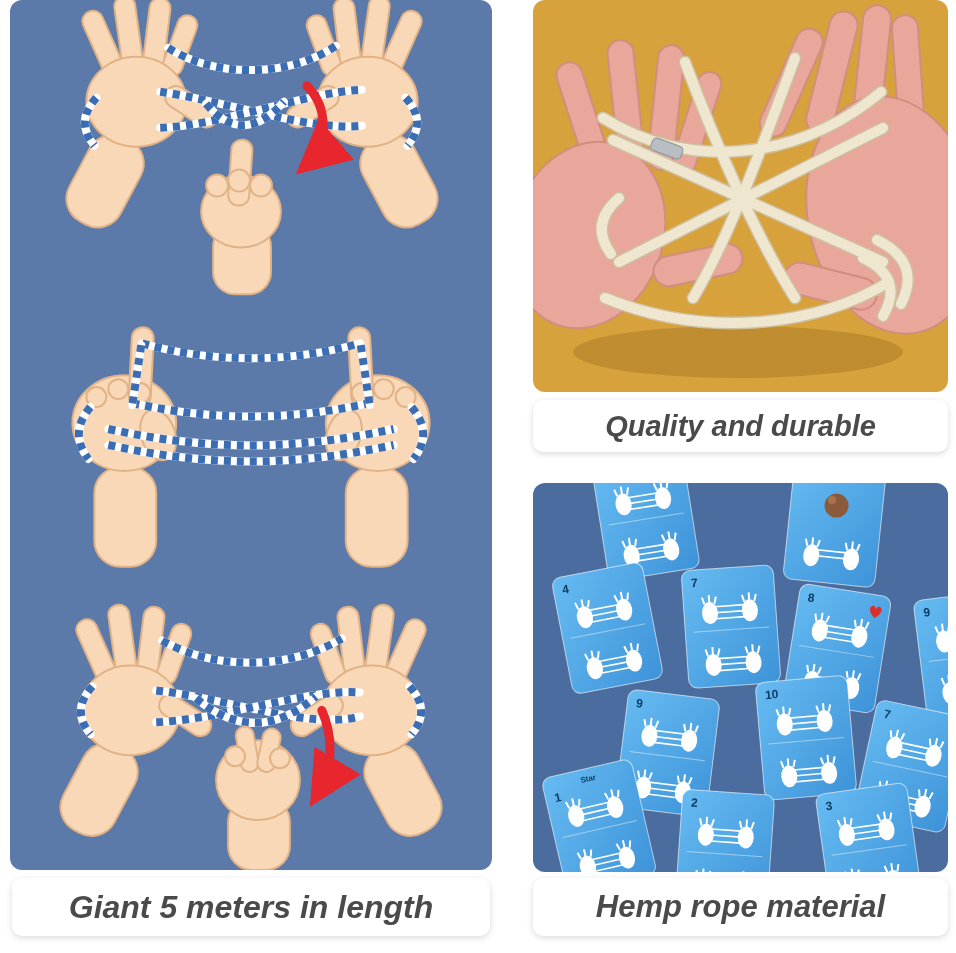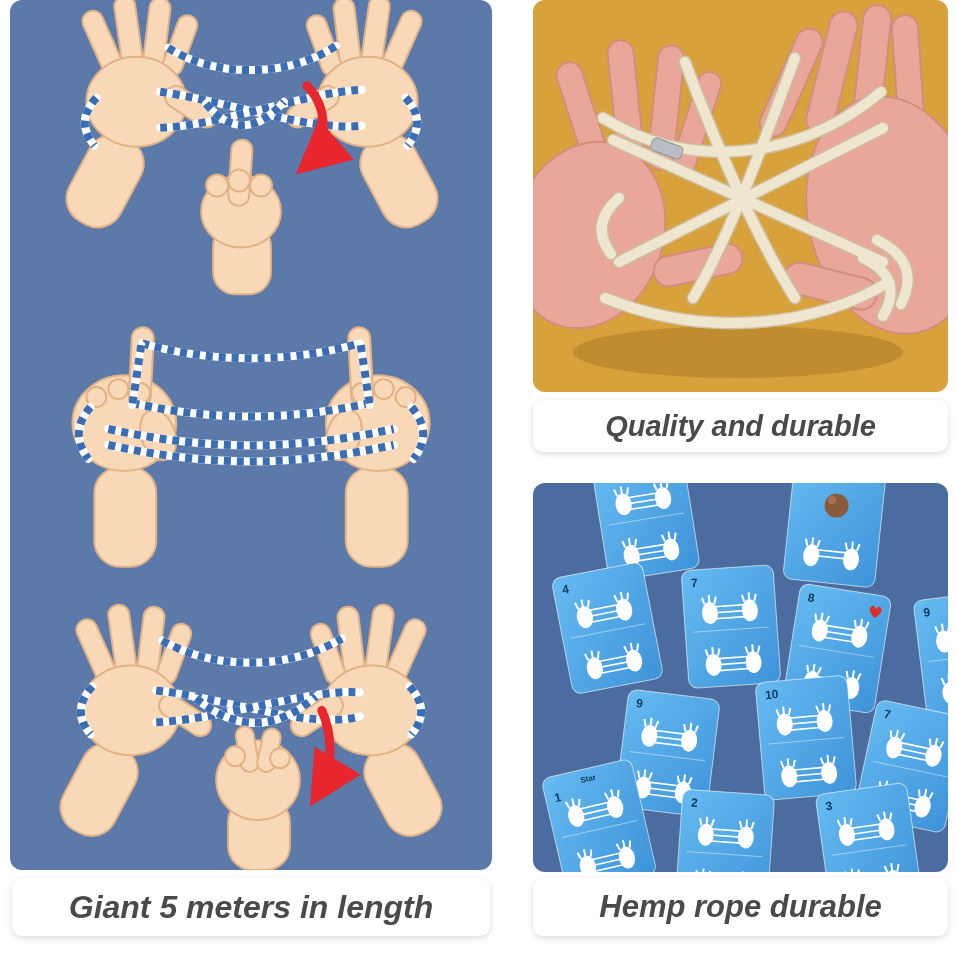--- a/index.html
+++ b/index.html
@@ -332,14 +332,14 @@
     </g>
     <g transform="translate(282,312) rotate(-8)">
       <use href="#cardBody"></use>
         <use href="#cardArt"></use>
       <text class="cardnum" x="9" y="17">3</text>
     </g>
   </svg>
 </section>
 
 <div class="caption" id="cap-br">
-  <span>Hemp rope durable</span>
+  <span>Hemp rope material</span>
 </div>
 
 </body></html>

